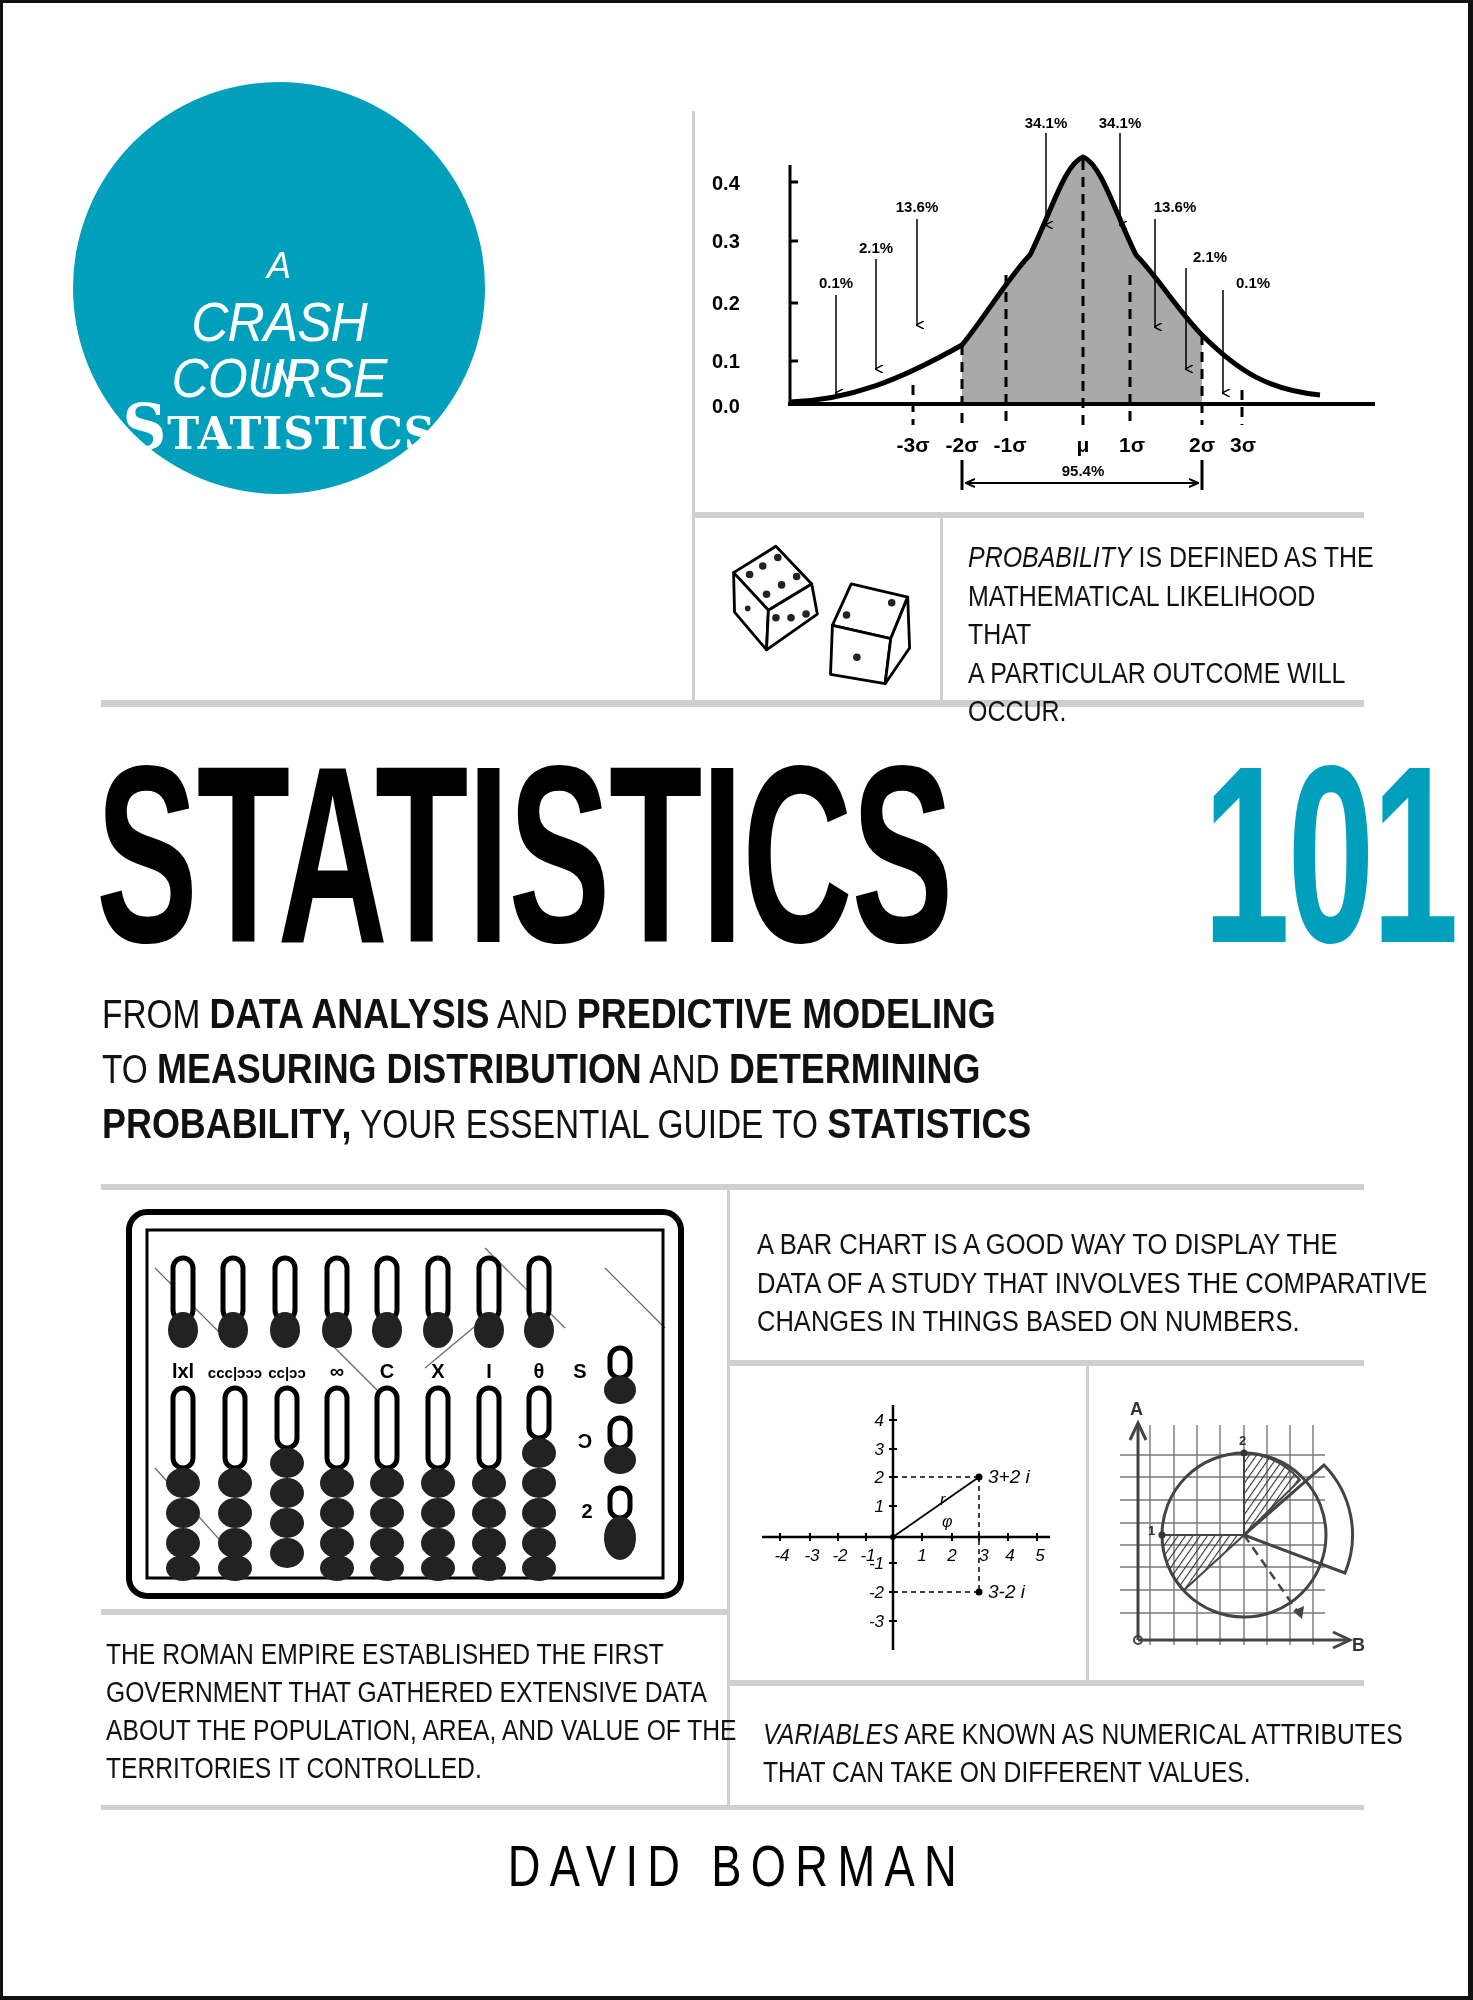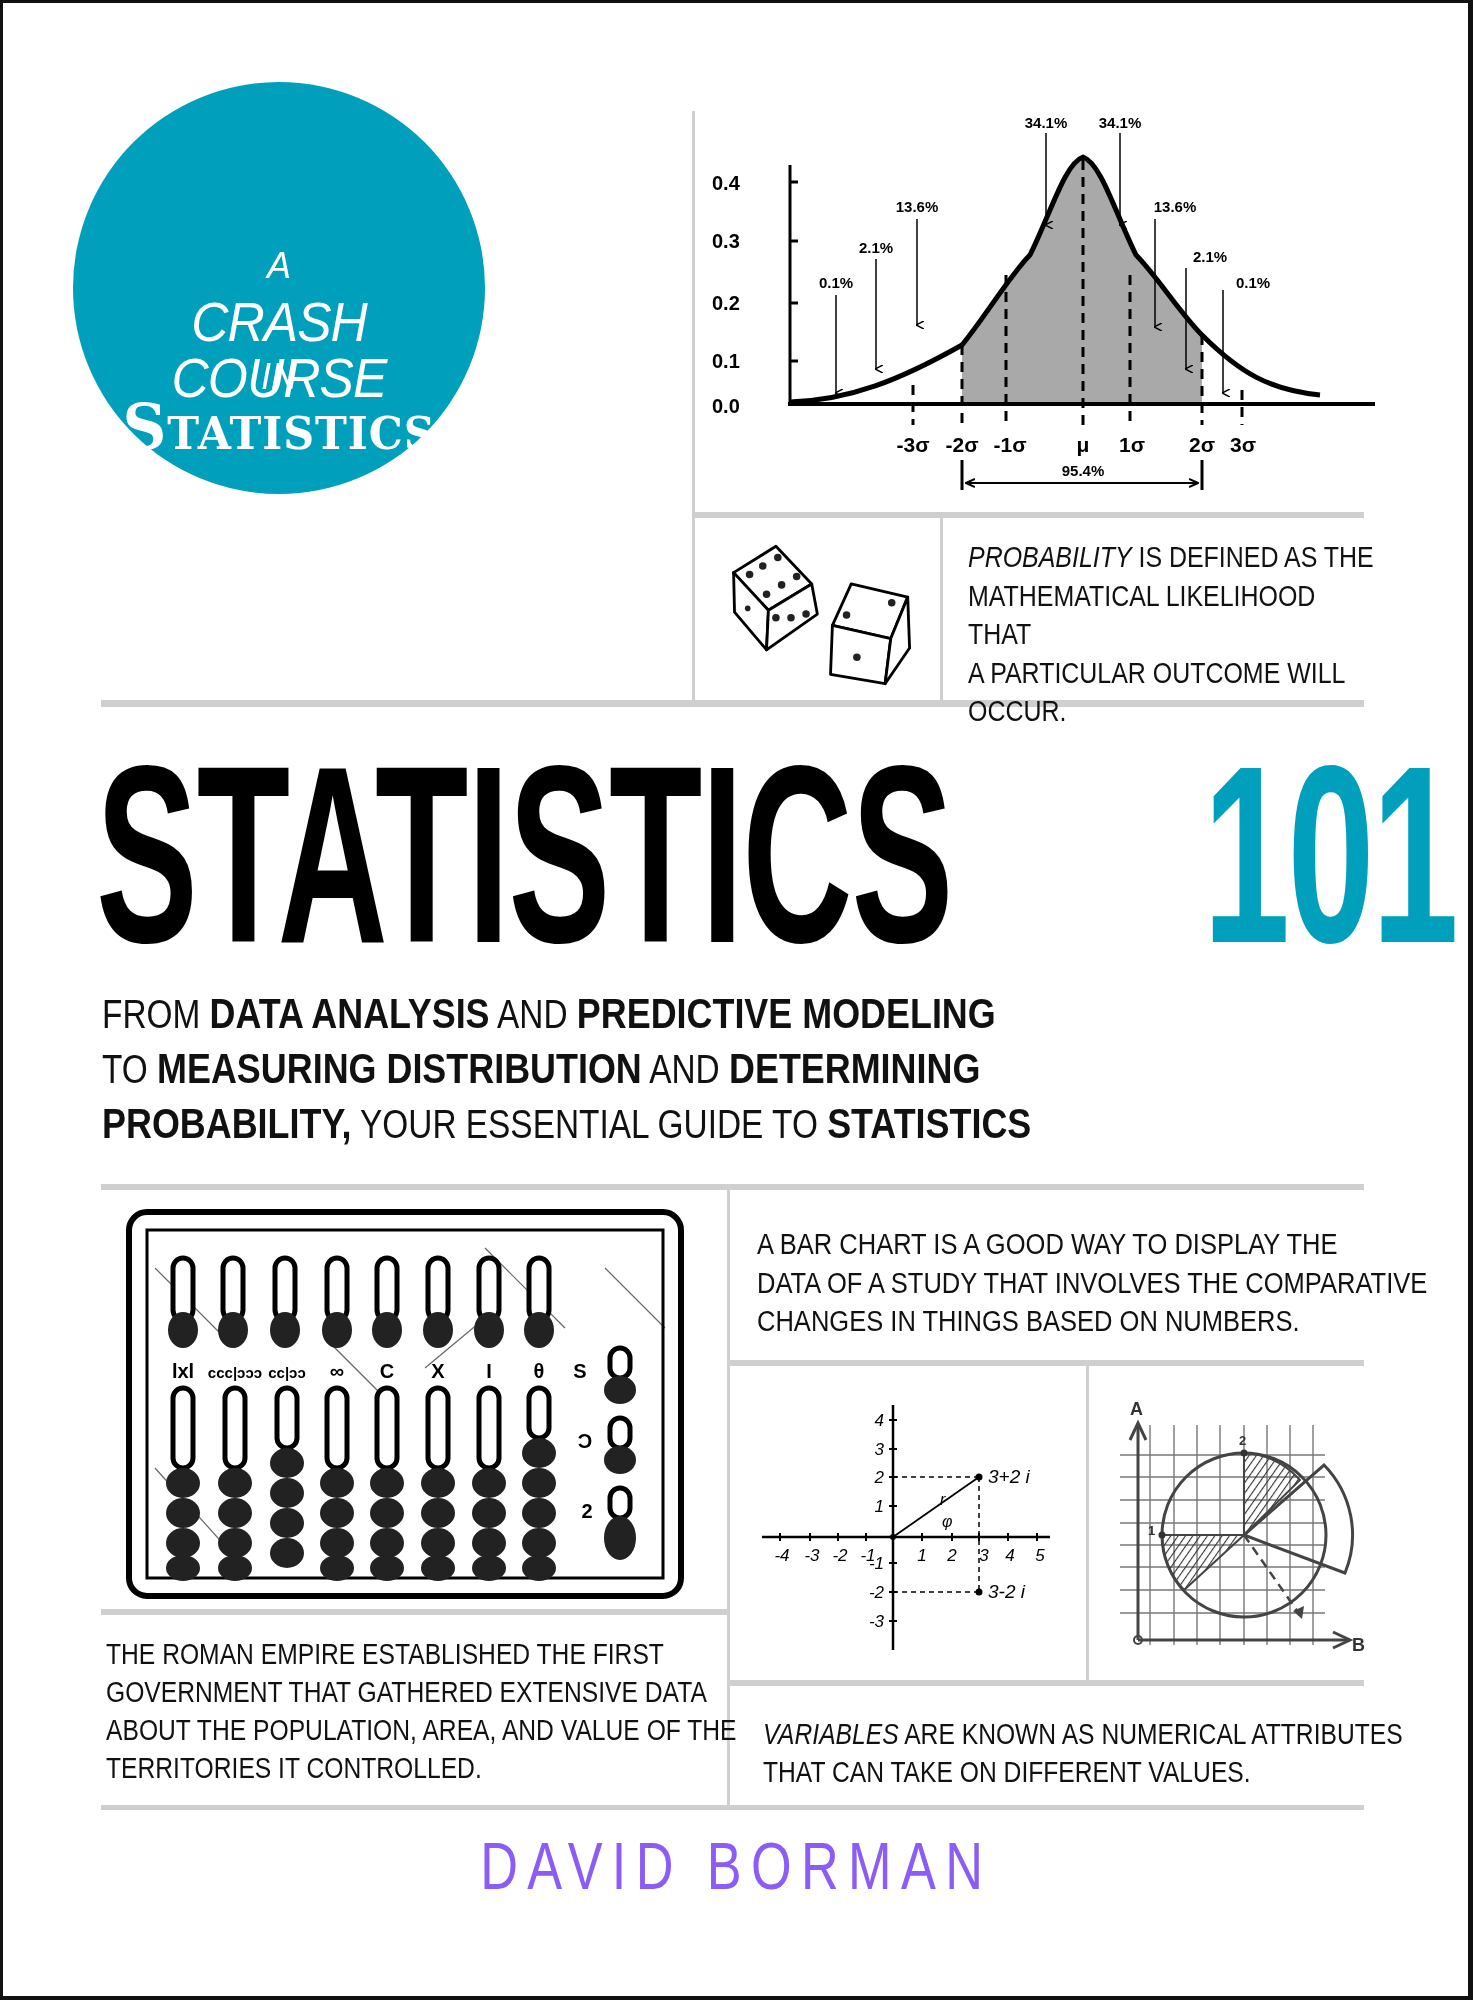--- a/index.html
+++ b/index.html
@@ -32,21 +32,21 @@
   .abacus { position:absolute; left:125px; top:1208px; width:560px; height:392px; }
 
   .bar-text { position:absolute; left:757px; top:1225px; font-size:29px; line-height:38.5px; color:#111; white-space:nowrap; transform:scaleX(0.88); transform-origin:left top; }
   .complex { position:absolute; left:740px; top:1385px; width:340px; height:300px; }
   .pie { position:absolute; left:1100px; top:1385px; width:280px; height:290px; }
 
   .roman-text { position:absolute; left:106px; top:1635px; font-size:29px; line-height:38px; color:#111; white-space:nowrap; transform:scaleX(0.85); transform-origin:left top; }
   .var-text { position:absolute; left:763px; top:1715px; font-size:29px; line-height:38px; color:#111; white-space:nowrap; transform:scaleX(0.85); transform-origin:left top; }
   .var-text i { font-style:italic; }
 
-  .author { position:absolute; left:0; right:0; top:1835px; text-align:center; font-size:67px; line-height:62px; letter-spacing:12px; color:#8b5cf6; font-weight:normal; }
+  .author { position:absolute; left:0; right:0; top:1835px; text-align:center; font-size:58px; line-height:62px; letter-spacing:12px; color:#000000; font-weight:normal; }
   .author span { display:inline-block; transform:scaleX(0.78); }
   svg text { font-family:"Liberation Sans", sans-serif; }
 </style>
 </head>
 <body>
 
 <div class="frame"></div>
 
 <div class="circle">
   <div class="c-a">A</div>

